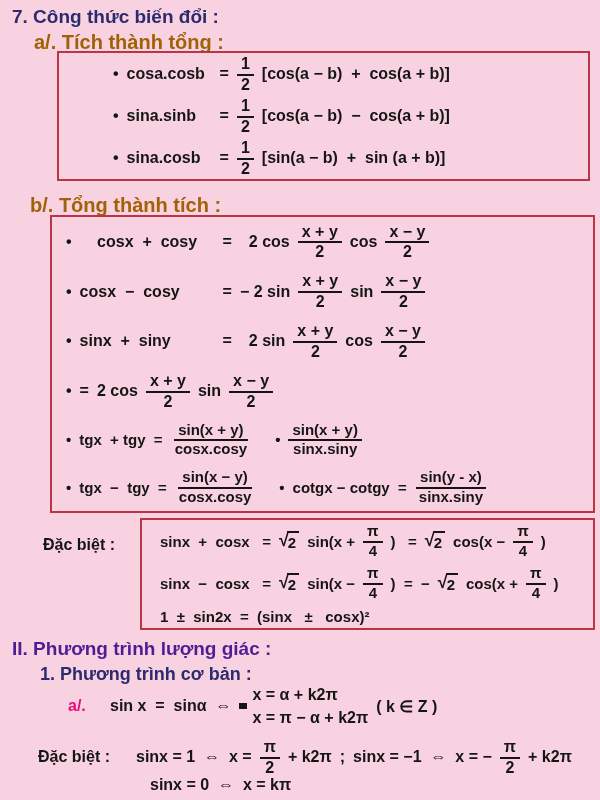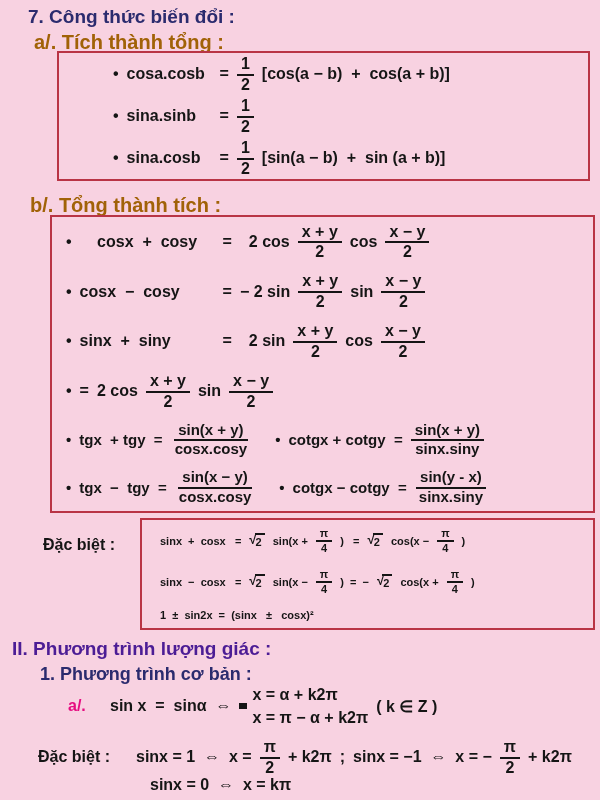--- a/index.html
+++ b/index.html
@@ -5,30 +5,30 @@
   * { margin:0; padding:0; box-sizing:border-box; }
   html,body { width:600px; height:800px; }
   body {
     position:relative;
     background:#f8d2e1;
     font-family:"Liberation Sans", sans-serif;
     font-weight:700;
     color:#151515;
     overflow:hidden;
   }
-  .h1 { position:absolute; left:12px; top:6px; font-size:19px; color:#2b2b6e;margin-left:16px; }
+  .h1 { position:absolute; left:12px; top:6px; font-size:19px; color:#2b2b6e; }
   .sub { position:absolute; font-size:20px; color:#a16207; }
   .suba { left:34px; top:31px; }
   .subb { left:30px; top:194px; }
   .box { position:absolute; border:2px solid #b93445; display:flex; flex-direction:column; justify-content:space-around; }
   .boxA { left:57px; top:51px; width:533px; height:130px; padding-left:54px; }
   .boxB { left:50px; top:215px; width:545px; height:298px; padding-left:14px; }
   .boxC { left:140px; top:518px; width:455px; height:112px; padding-left:18px; }
   .mrow { display:flex; align-items:center; gap:8px; font-size:16px; }
-  .boxC .mrow { font-size:11px; }
+  .boxC .mrow { font-size:15px; }
   .mrow.sm { font-size:15px; }
   .t { white-space:pre; display:inline-block; }
   .frac { display:inline-flex; flex-direction:column; align-items:center; line-height:1.1; }
   .frac .num { border-bottom:2px solid #151515; padding:0 4px 1px 4px; }
   .frac .den { padding:0 4px; }
   .sqrt { display:inline-flex; align-items:flex-start; }
   .sqrt .rg { font-size:1.2em; line-height:1; }
   .sqrt .rc { border-top:2px solid #151515; padding:1px 3px 0 1px; margin-left:-2px; }
   .cases { display:inline-flex; align-items:center; }
   .cases .cbr { width:8px; border-left:3px solid #151515; border-top:3px solid #151515; border-bottom:3px solid #151515; margin-right:5px; }
@@ -62,20 +62,21 @@
       <span class="t">[cos(a − b)  +  cos(a + b)]</span>
     </div>
   <div class="mrow">
       <span class="t">•</span>
       <span class="t" style="min-width: 85px;">sina.sinb</span>
       <span class="t">=</span>
       <span class="frac">
         <span class="num">1</span>
         <span class="den">2</span>
       </span>
+      <span class="t">[cos(a − b)  −  cos(a + b)]</span>
     </div>
   <div class="mrow">
       <span class="t">•</span>
       <span class="t" style="min-width: 85px;">sina.cosb</span>
       <span class="t">=</span>
       <span class="frac">
         <span class="num">1</span>
         <span class="den">2</span>
       </span>
       <span class="t">[sin(a − b)  +  sin (a + b)]</span>
@@ -146,21 +147,20 @@
     </div>
   <div class="mrow sm">
       <span class="t">•</span>
       <span class="t">tgx  + tgy  =</span>
       <span class="frac">
         <span class="num">sin(x + y)</span>
         <span class="den">cosx.cosy</span>
       </span>
       <span class="gap" style="width: 8px;"></span>
       <span class="t">•</span>
-      <span class="t">cotgx + cotgy  =</span>
       <span class="frac">
         <span class="num">sin(x + y)</span>
         <span class="den">sinx.siny</span>
       </span>
     </div>
   <div class="mrow sm">
       <span class="t">•</span>
       <span class="t">tgx  −  tgy  =</span>
       <span class="frac">
         <span class="num">sin(x − y)</span>

